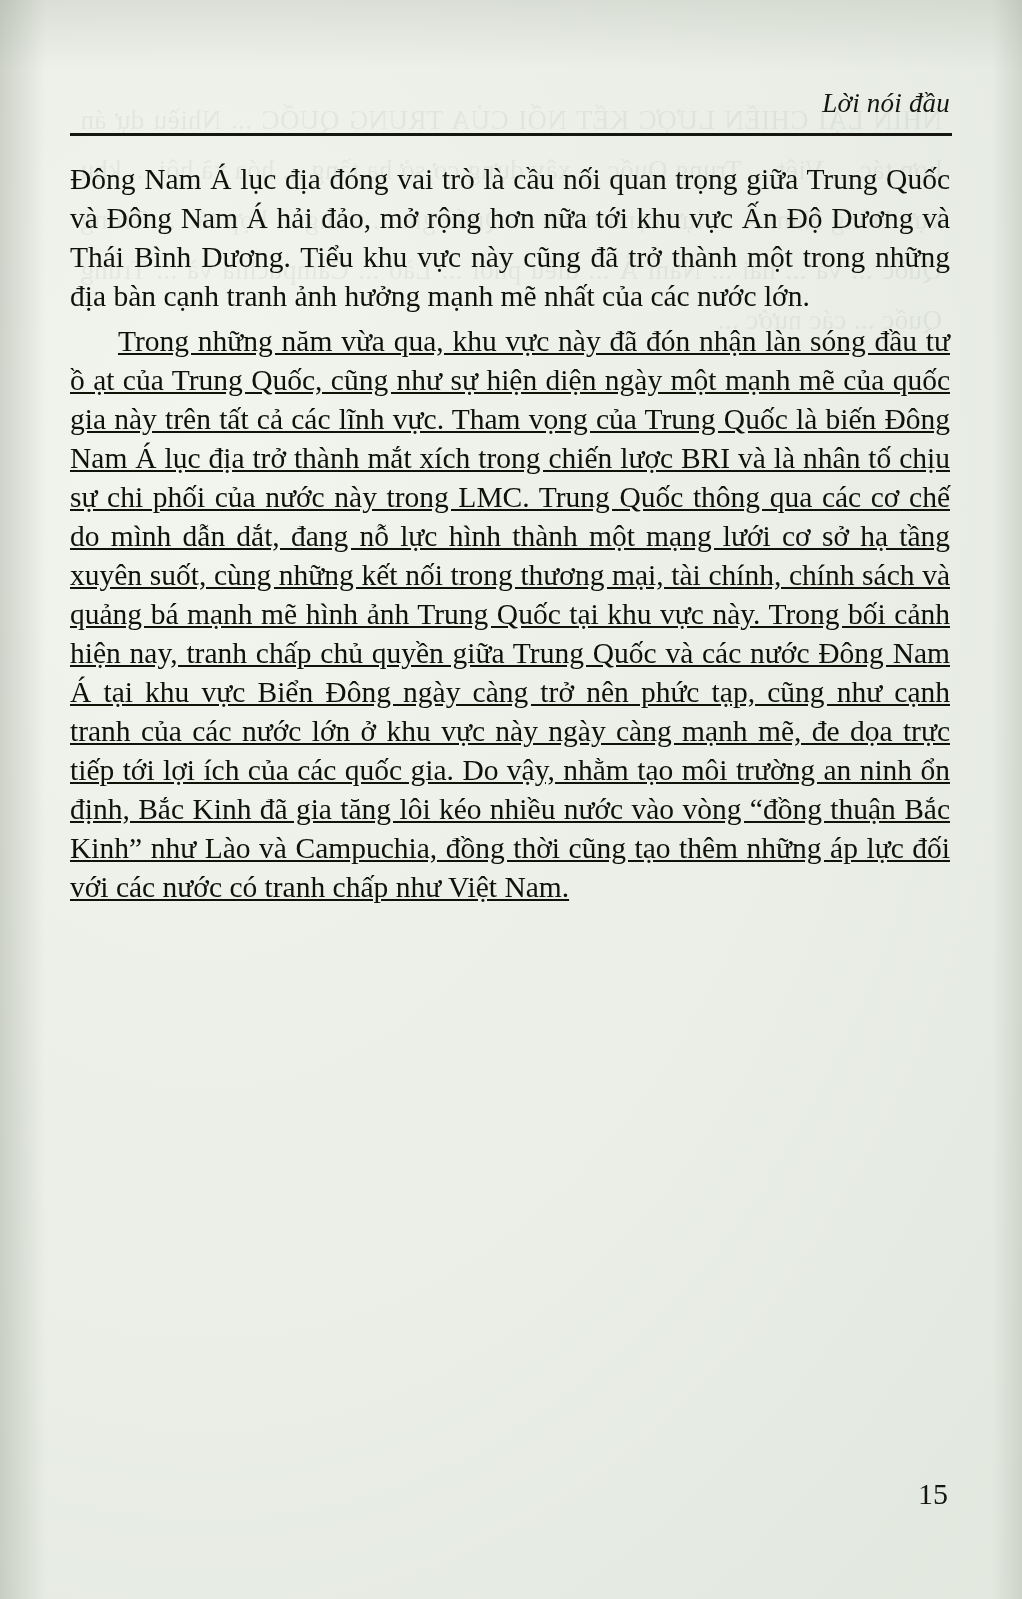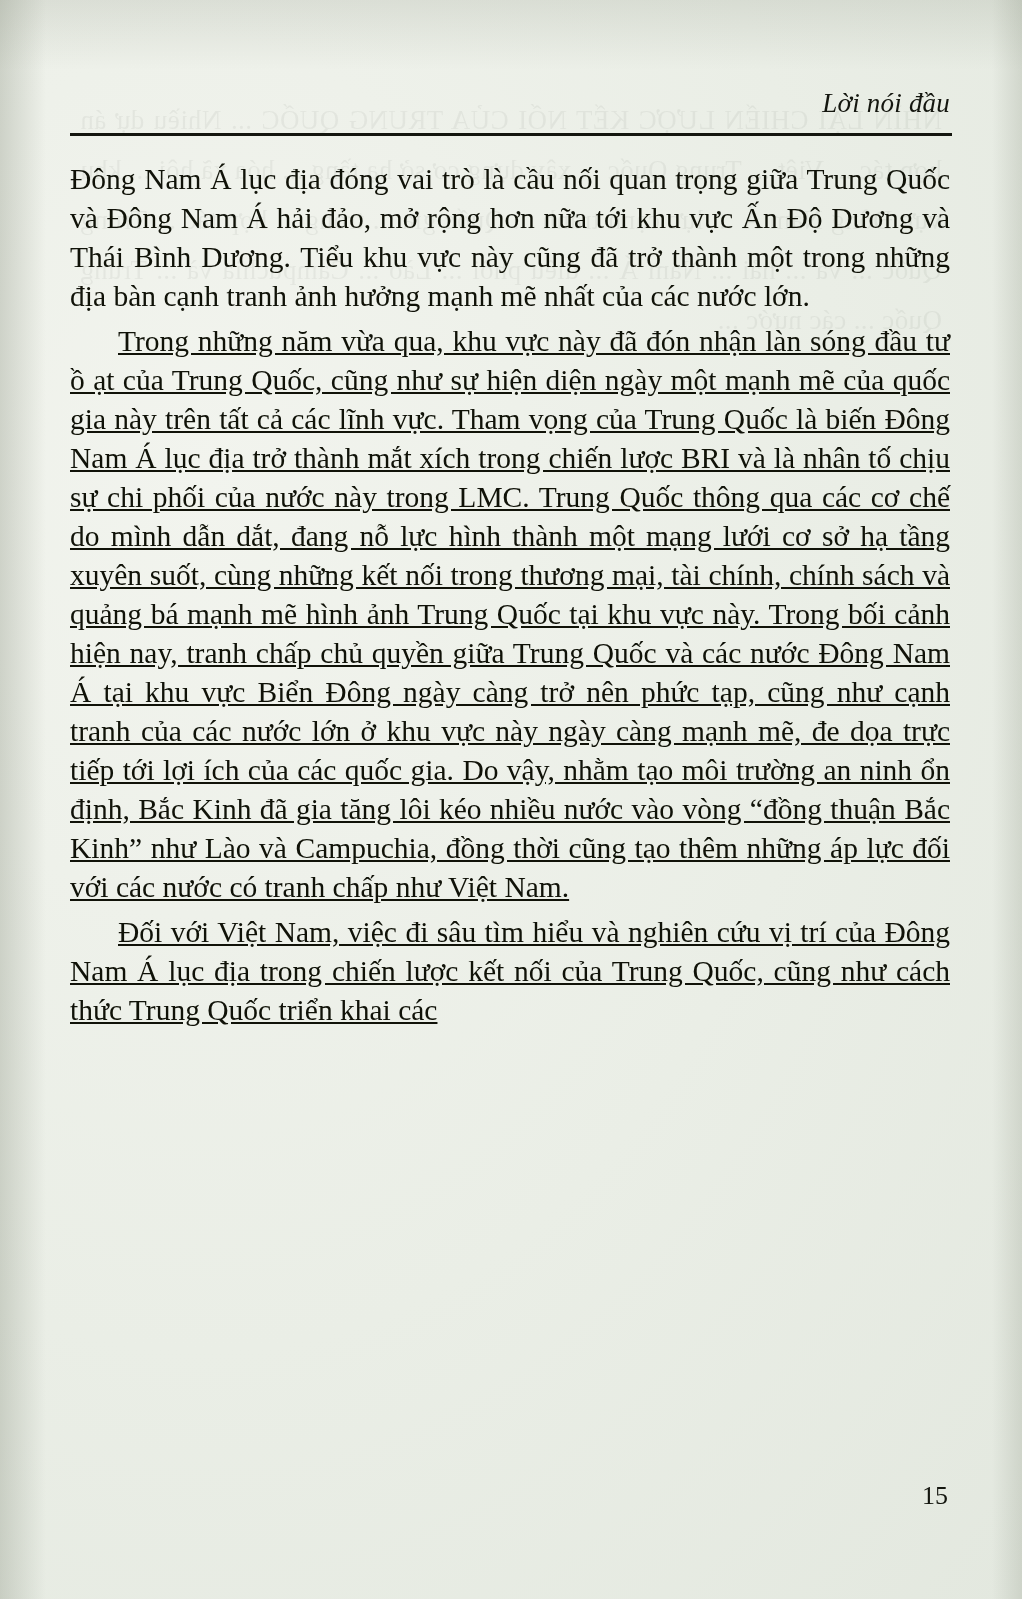--- a/index.html
+++ b/index.html
@@ -77,21 +77,21 @@
     text-align: justify;
   }
   .body-text p.indent {
     text-indent: 48px;
     text-decoration: underline;
   }
   .folio {
     position: absolute;
     right: 74px;
     bottom: 88px;
-    font-size: 26px;
+    font-size: 30px;
     color: #14160f;
     font-family: "Liberation Serif", serif;
   }
   .spine-shade {
     position: absolute;
     left: 0; top: 0;
     width: 46px; height: 100%;
     background: linear-gradient(to right, rgba(120,128,110,0.28), rgba(120,128,110,0));
     pointer-events: none;
   }
@@ -123,17 +123,16 @@
 
   <div class="header-row">
     <div class="running-head">Lời nói đầu</div>
   </div>
 
   <div class="rule"></div>
 
   <div class="body-text">
     <p>Đông Nam Á lục địa đóng vai trò là cầu nối quan trọng giữa Trung Quốc và Đông Nam Á hải đảo, mở rộng hơn nữa tới khu vực Ấn Độ Dương và Thái Bình Dương. Tiểu khu vực này cũng đã trở thành một trong những địa bàn cạnh tranh ảnh hưởng mạnh mẽ nhất của các nước lớn.</p>
     <p class="indent">Trong những năm vừa qua, khu vực này đã đón nhận làn sóng đầu tư ồ ạt của Trung Quốc, cũng như sự hiện diện ngày một mạnh mẽ của quốc gia này trên tất cả các lĩnh vực. Tham vọng của Trung Quốc là biến Đông Nam Á lục địa trở thành mắt xích trong chiến lược BRI và là nhân tố chịu sự chi phối của nước này trong LMC. Trung Quốc thông qua các cơ chế do mình dẫn dắt, đang nỗ lực hình thành một mạng lưới cơ sở hạ tầng xuyên suốt, cùng những kết nối trong thương mại, tài chính, chính sách và quảng bá mạnh mẽ hình ảnh Trung Quốc tại khu vực này. Trong bối cảnh hiện nay, tranh chấp chủ quyền giữa Trung Quốc và các nước Đông Nam Á tại khu vực Biển Đông ngày càng trở nên phức tạp, cũng như cạnh tranh của các nước lớn ở khu vực này ngày càng mạnh mẽ, đe dọa trực tiếp tới lợi ích của các quốc gia. Do vậy, nhằm tạo môi trường an ninh ổn định, Bắc Kinh đã gia tăng lôi kéo nhiều nước vào vòng “đồng thuận Bắc Kinh” như Lào và Campuchia, đồng thời cũng tạo thêm những áp lực đối với các nước có tranh chấp như Việt Nam.</p>
-    <p class="indent">Đối với Việt Nam, việc đi sâu tìm hiểu và nghiên cứu vị trí của Đông Nam Á lục địa trong chiến lược kết nối của Trung Quốc, cũng như cách thức Trung Quốc triển khai các</p>
   </div>
 
   <div class="folio">15</div>
 </div>
 
 </body></html>

